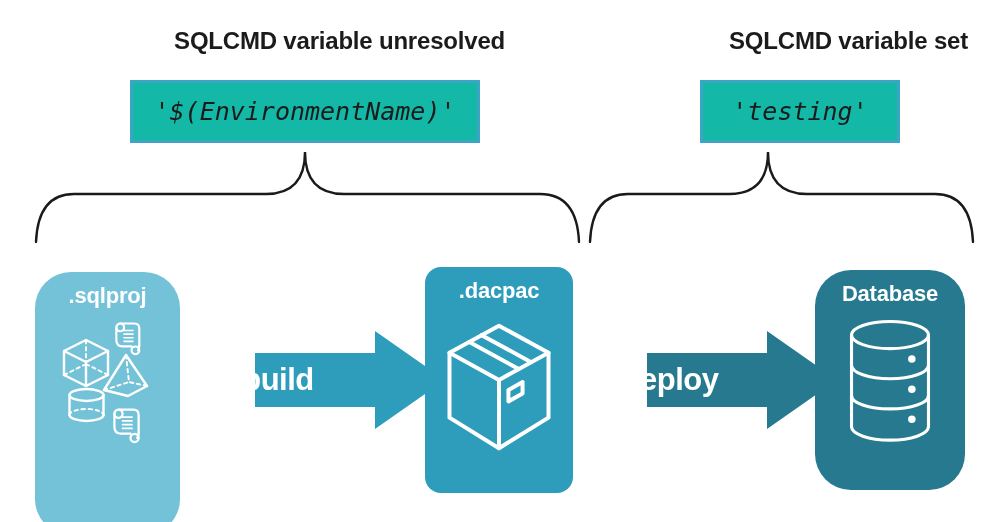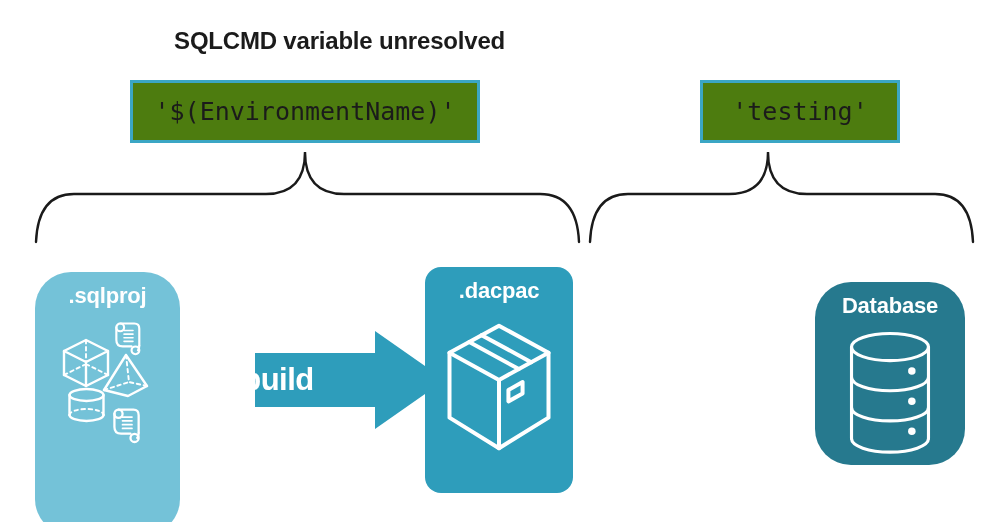--- a/index.html
+++ b/index.html
@@ -11,24 +11,24 @@
     overflow:hidden;
   }
   .abs{position:absolute;}
   .heading{
     font-size:24px;font-weight:700;color:#1b1b1b;
     text-align:right;letter-spacing:-0.2px;
   }
   .code-box{
     box-sizing:border-box;
     border:3px solid #3BA6C4;
-    background:#4d7c0f;
+    background:#14b8a6;
     display:flex;align-items:center;justify-content:center;
     font-family:"DejaVu Sans Mono",monospace;
-    font-size:25px;color:#1b1b1b;white-space:pre;
+    font-size:25px;color:#1b1b1b;white-space:pre;font-style:italic;
   }
   .stage-card{
     border-radius:36px;
     color:#fff;
   }
   .card-sqlproj{background:#74C2D8;}
   .card-dacpac{background:#2E9DBB;}
   .card-database{background:#26798E;}
   .stage-label{
     position:absolute;left:0;right:0;top:11px;
@@ -47,20 +47,21 @@
   .ic-thick{stroke:#fff;fill:none;stroke-width:3.4;stroke-linecap:round;stroke-linejoin:round;}
   .brace{stroke:#1a1a1a;fill:none;stroke-width:2.4;stroke-linecap:round;}
 </style>
 </head>
 <body>
 
 <div id="canvas">
 
   <div class="abs heading" style="left:105px;top:27px;width:400px;">SQLCMD variable unresolved</div>
 
+  <div class="abs heading" style="left:568px;top:27px;width:400px;">SQLCMD variable set</div>
 
   <div class="abs code-box" style="left:130px;top:80px;width:350px;height:63px;">
     <span>'$(EnvironmentName)'</span>
   </div>
 
   <div class="abs code-box" style="left:668px;top:80px;width:200px;height:63px;margin-left:32px;">
     <span>'testing'</span>
   </div>
 
   <svg class="abs" style="left:0;top:0;" width="1000" height="522" viewBox="0 0 1000 522">
@@ -123,22 +124,28 @@
     <div class="stage-label">.dacpac</div>
     <svg class="abs" style="left:15px;top:54px;" width="118" height="132" viewBox="0 0 100 112">
       <path class="ic-thick" d="M50 4 L92 27 L92 82 L50 108 L8 82 L8 27 Z"></path>
       <path class="ic-thick" d="M8 27 L50 50 L92 27"></path>
       <path class="ic-thick" d="M50 50 V108"></path>
       <path class="ic-thick" d="M35.3 12 L77.3 35 M24.8 17.8 L66.8 40.8"></path>
       <path class="ic-thick" d="M58 58.5 L70 51.8 L70 61.5 L58 68.2 Z"></path>
     </svg>
   </div>
 
+  <div class="abs arrow-wrap" style="left:600px;top:331px;">
+    <svg width="190" height="98" viewBox="0 0 190 98">
+      <polygon points="0,22 120,22 120,0 190,49 120,98 120,76 0,76" fill="#26798E"></polygon>
+    </svg>
+    <div class="arrow-label">deploy</div>
+  </div>
 
-  <div class="abs stage-card card-database" style="left:815px;top:282px;width:150px;height:183px;">
+  <div class="abs stage-card card-database" style="left:815px;top:270px;width:150px;height:220px;">
     <div class="stage-label">Database</div>
     <svg class="abs" style="left:23px;top:48px;" width="104" height="134" viewBox="0 0 100 128">
       <ellipse class="ic-thick" cx="50" cy="16" rx="37" ry="13" style="stroke-width:3"></ellipse>
       <path class="ic-thick" d="M13 16 V104 M87 16 V104" style="stroke-width:3"></path>
       <path class="ic-thick" d="M13 104 A37 13 0 0 0 87 104" style="stroke-width:3"></path>
       <path class="ic-thick" d="M13 45 A37 13 0 0 0 87 45" style="stroke-width:3"></path>
       <path class="ic-thick" d="M13 74 A37 13 0 0 0 87 74" style="stroke-width:3"></path>
       <circle cx="71" cy="39" r="3.6" fill="#fff"></circle>
       <circle cx="71" cy="68" r="3.6" fill="#fff"></circle>
       <circle cx="71" cy="97" r="3.6" fill="#fff"></circle>

